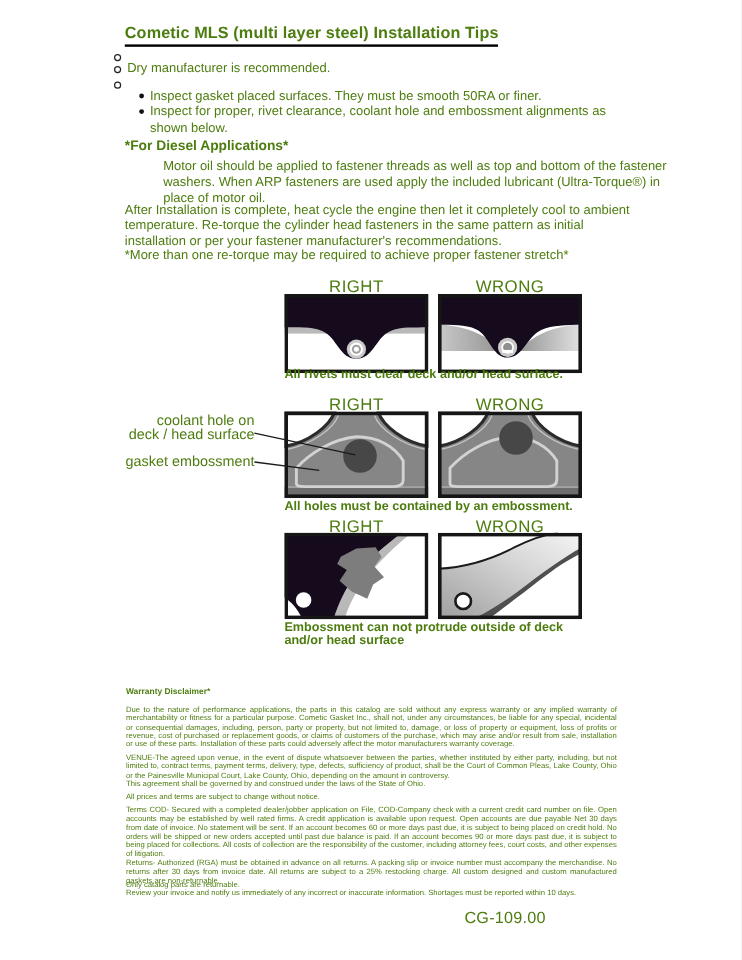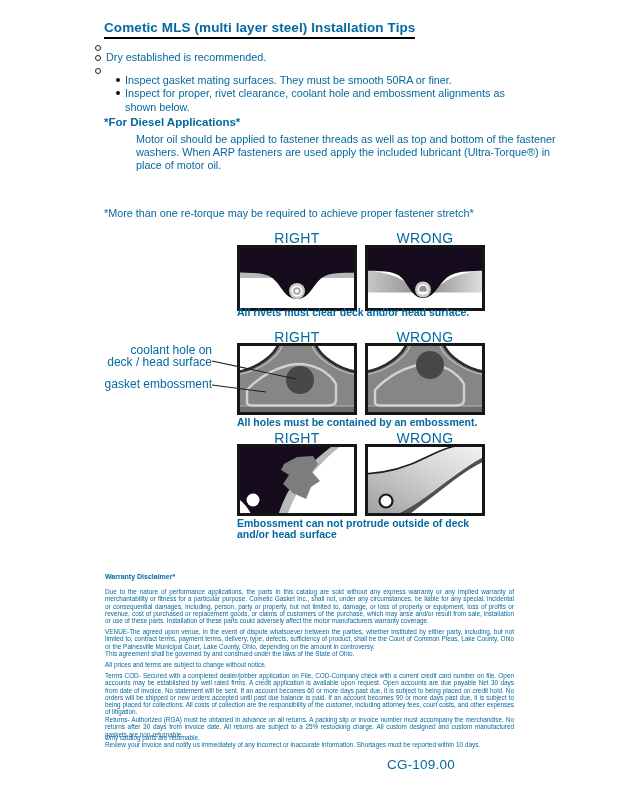--- a/index.html
+++ b/index.html
@@ -1,18 +1,18 @@
 <!DOCTYPE html>
 <html><head>
 <meta charset="utf-8">
 <style>
   html,body{margin:0;padding:0;background:#e8e8e8;}
   .page{
     position:relative;width:618px;height:800px;background:#ffffff;
-    font-family:"Liberation Sans","DejaVu Sans",sans-serif;color:#0369a1;
+    font-family:"Liberation Sans","DejaVu Sans",sans-serif;color:#4d7c0f;
     overflow:hidden;margin:0 auto;
   }
   .abs{position:absolute;}
   .title{
     left:104px;top:20px;font-size:13.5px;font-weight:700;
     border-bottom:2px solid #000;padding-bottom:2px;letter-spacing:.1px;
   }
   .bullets{left:95px;top:41px;width:440px;font-size:10.8px;line-height:13.2px;}
   .b-row{display:flex;align-items:flex-start;}
   .b-dot{flex:0 0 auto;width:4px;height:4px;border:1px solid #222;border-radius:50%;margin:4px 5px 0 0;}
@@ -34,37 +34,38 @@
 <div class="page">
 
   <div class="abs title">Cometic MLS (multi layer steel) Installation Tips</div>
 
   <div class="abs bullets">
     <div class="b-row">
       <span class="b-dot"></span>
     </div>
     <div class="b-row">
       <span class="b-dot"></span>
-      <span>Dry established is recommended.</span>
+      <span>Dry manufacturer is recommended.</span>
     </div>
     <div class="b-row">
       <span class="b-dot"></span>
     </div>
     <div class="b-row b-sub">
       <span class="b-fill"></span>
-      <span>Inspect gasket mating surfaces.  They must be smooth 50RA or finer.</span>
+      <span>Inspect gasket placed surfaces.  They must be smooth 50RA or finer.</span>
     </div>
     <div class="b-row b-sub">
       <span class="b-fill"></span>
       <span>Inspect for proper, rivet clearance, coolant hole and embossment alignments as shown below.</span>
     </div>
   </div>
 
   <div class="abs h2">*For Diesel Applications*</div>
   <div class="abs para" style="top:133px;margin-left:32px;">Motor oil should be applied to fastener threads as well as top and bottom of the fastener washers. When ARP fasteners are used apply the included lubricant (Ultra-Torque®) in place of motor oil.</div>
+  <div class="abs para" style="top:169px;">After Installation is complete, heat cycle the engine then let it completely cool to ambient temperature. Re-torque the cylinder head fasteners in the same pattern as initial installation or per your fastener manufacturer's recommendations.</div>
   <div class="abs para" style="top:207px;">*More than one re-torque may be required to achieve proper fastener stretch*</div>
 
   <div class="abs dlabel" style="left:237px;top:230px;">RIGHT</div>
   <div class="abs dlabel" style="left:365px;top:230px;">WRONG</div>
 
   <svg class="abs panel" style="left:237px;top:245px;" width="120" height="66" viewBox="0 0 120 66">
     <rect x="0" y="0" width="120" height="66" fill="#ffffff"></rect>
     <rect x="0" y="26.5" width="120" height="6.5" fill="#b9b9b9"></rect>
     <path d="M0,0 H120 V27.5 C108,28.5 98,26.5 88,31 C76,36.5 74,54 60,54 C46,54 44,36.5 32,31 C22,26.5 12,28.5 0,27.5 Z" fill="#160b1d"></path>
     <g>

